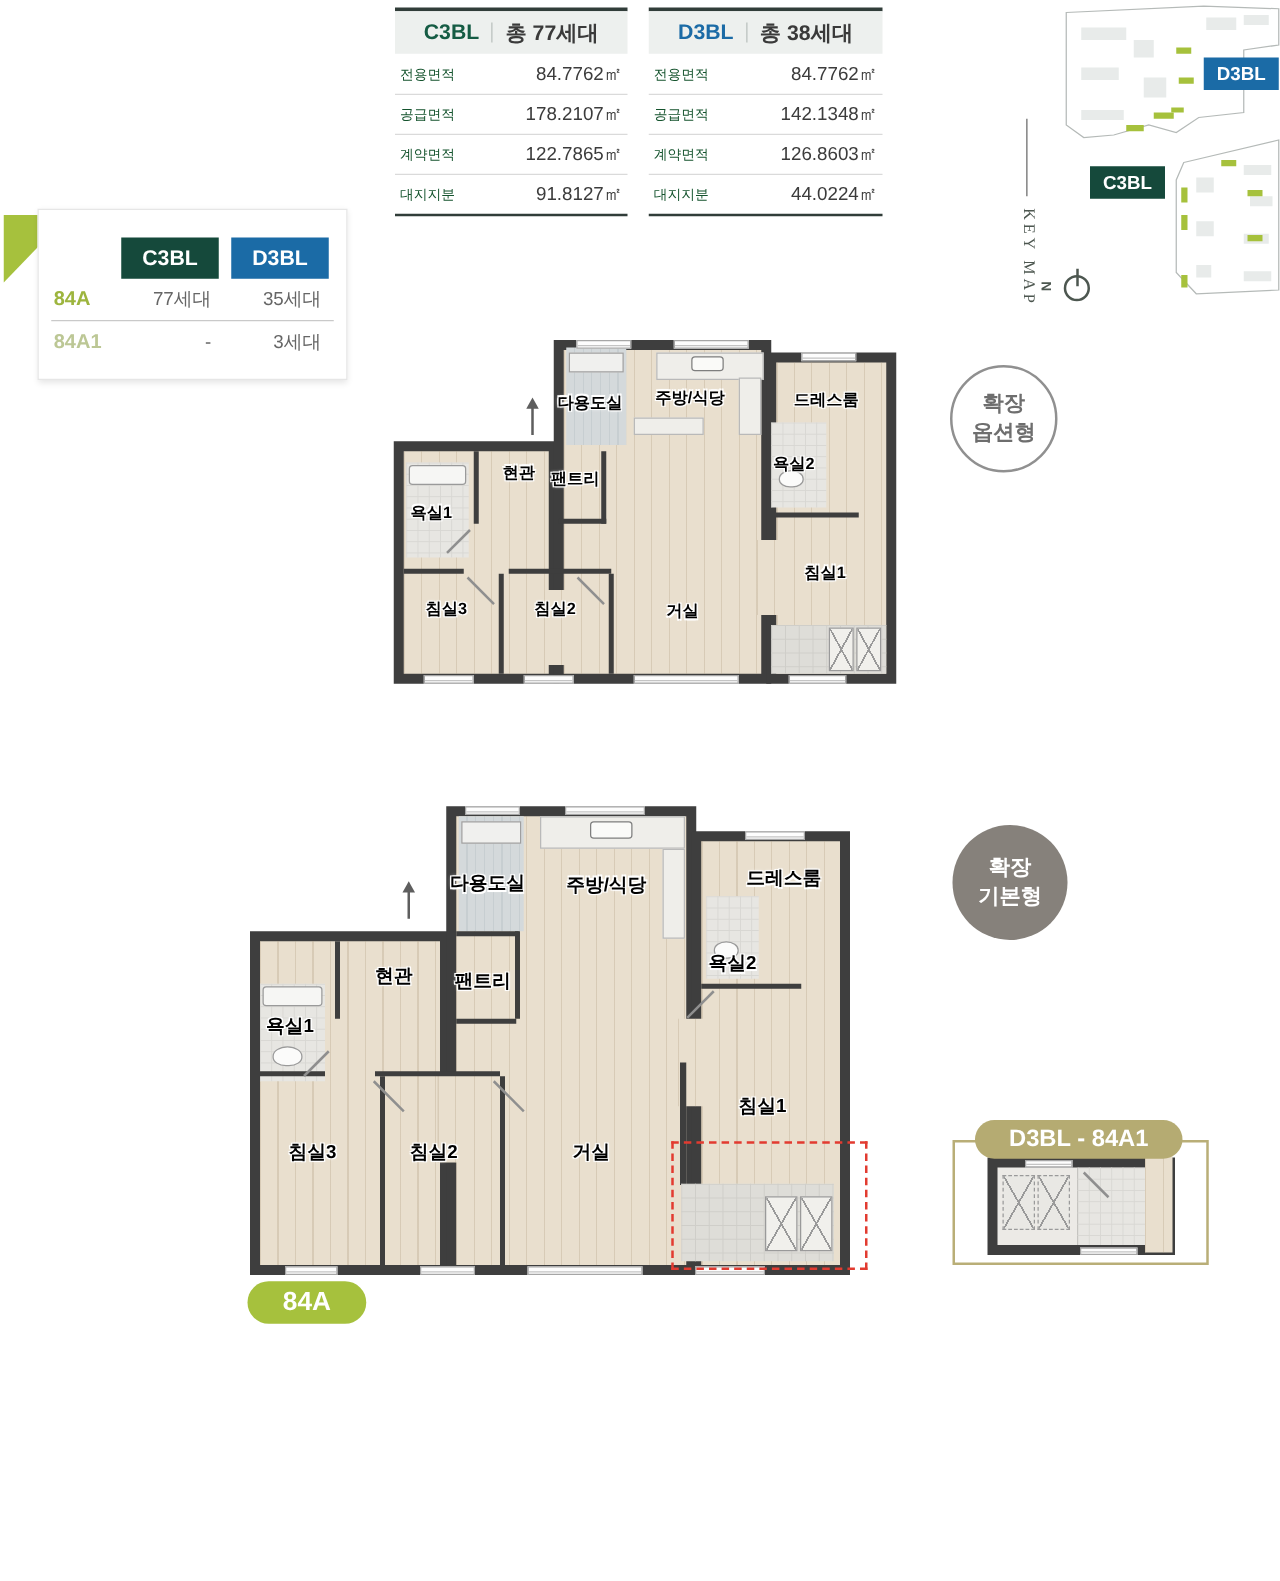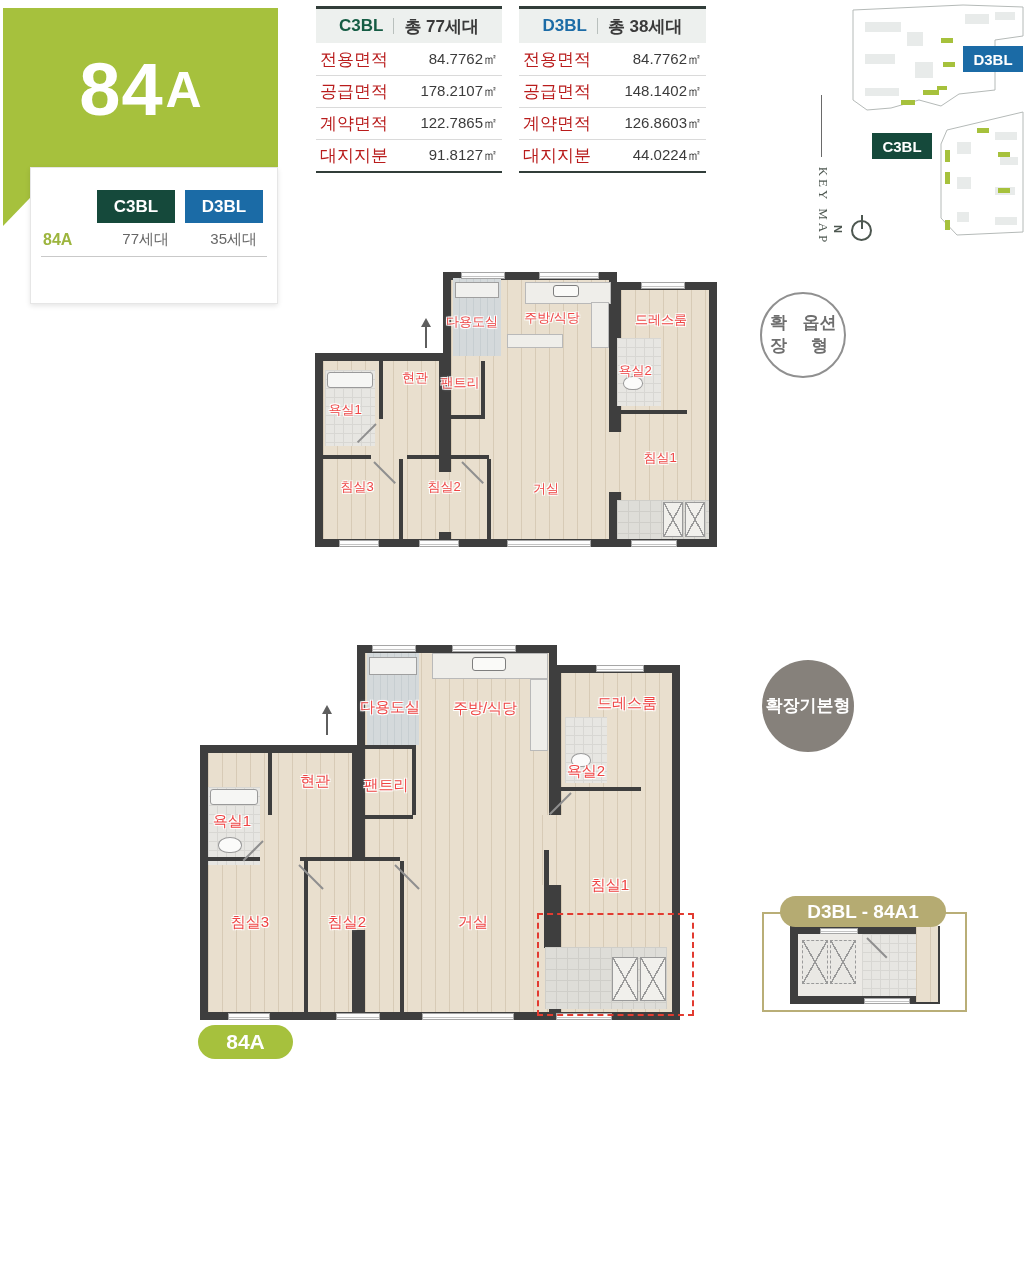--- a/index.html
+++ b/index.html
@@ -34,37 +34,37 @@
   
   .spec { top:6px; width:186px; border-top:3px solid #313d39; border-bottom:2px solid #313d39; background:#fff; }
   .spec-head { height:34px; background:#edf0ee; display:flex; align-items:center; justify-content:center; gap:10px; }
   .spec-head .blk { font-weight:700; font-size:17px; }
   .spec.c3bl .blk { color:#155c44; }
   .spec.d3bl .blk { color:#1b6ba6; }
   .spec-head .vdiv { width:1px; height:16px; background:#b9c0bd; }
   .spec-head .tot { font-weight:700; font-size:17px; color:#3a3a3a; }
   .spec-row { height:32px; display:flex; align-items:center; justify-content:space-between; padding:0 4px; }
   .spec-row + .spec-row { border-top:1px solid #dadada; }
-  .spec-row .lb { color:#b91c1c; font-size:17px; }
+  .spec-row .lb { color:#14532d; font-size:11px; }
   .spec-row .vl { color:#3c3c3c; font-size:15px; }
 
   
   .km-label { width:60px; height:26px; display:flex; align-items:center; justify-content:center;
     color:#fff; font-weight:700; font-size:15px; z-index:3; }
   .km-label.d3 { background:#1b6ba6; }
   .km-label.c3 { background:#15493b; }
   .km-title { left:782px; top:198px; width:82px; text-align:center; transform:rotate(90deg);
     font-family:"Liberation Serif", serif; font-size:13px; letter-spacing:3px; color:#4d5750; }
   .km-line { left:821px; top:95px; width:1px; height:62px; background:#6a6a6a; }
   .compass { left:851px; top:220px; width:21px; height:21px; border:2px solid #4d5750; border-radius:50%; }
   .compass .needle { position:absolute; left:8px; top:-7px; width:2px; height:14px; background:#4d5750; }
   .compass-n { left:834px; top:223px; transform:rotate(-90deg); font-size:11px; font-weight:700; color:#4d5750; }
 
   
-  .stamp { border-radius:50%; display:flex; align-items:center; justify-content:center;
+  .stamp { border-radius:50%; display:flex; flex-direction:column; align-items:center; justify-content:center;
     font-weight:700; font-size:17px; line-height:1.35; text-align:center; }
   .stamp.option { left:760px; top:292px; width:86px; height:86px; background:#fff; border:2px solid #909090; color:#6e6e6e; }
   .stamp.basic  { left:762px; top:660px; width:92px; height:92px; background:#86817b; color:#fff; }
 
   
   .plan { position:absolute; }
   .wallblk { position:absolute; background:#3e3e3e; }
   .floor { position:absolute; background-color:#e9dfce;
     background-image:repeating-linear-gradient(90deg, rgba(170,150,120,.28) 0 1px, transparent 1px 14px); }
   .tile { position:absolute; background-color:#e7e6e2;
@@ -84,56 +84,57 @@
   .win::after { content:""; position:absolute; left:0; right:0; top:50%; border-top:1px solid #c4c4c4; }
   .ward { position:absolute; background:#f1f0ec; border:1px solid #9a9a9a; }
   .ward::before, .ward::after { content:""; position:absolute; inset:0;
     background:linear-gradient(to top right, transparent calc(50% - 0.7px), #9a9a9a calc(50% - 0.7px), #9a9a9a calc(50% + 0.7px), transparent calc(50% + 0.7px)); }
   .ward::after { transform:scaleX(-1); }
   .ward.dashed { border-style:dashed; background:#e9e8e4; }
   .door { position:absolute; width:2px; background:#8f8f8f; transform-origin:top center; }
   .uparrow { position:absolute; width:2px; height:26px; background:#5e5e5e; }
   .uparrow::before { content:""; position:absolute; left:-4px; top:-9px;
     border:5px solid transparent; border-bottom:9px solid #5e5e5e; }
-  .rlabel { position:absolute; transform:translate(-50%,-50%); font-weight:400; color:#ef4444; white-space:nowrap;
+  .rlabel { position:absolute; transform:translate(-50%,-50%); font-weight:700; color:#000000; white-space:nowrap;
     text-shadow:-1px -1px 0 #fff, 1px -1px 0 #fff, -1px 1px 0 #fff, 1px 1px 0 #fff, 0 0 3px #fff; z-index:4; }
   .plan-sm .rlabel { font-size:13px; }
   .plan-lg .rlabel { font-size:15px; }
   .red-dash { position:absolute; border:2px dashed #e23b30; z-index:6; }
 
   
   .badge-84a { left:198px; top:1025px; width:95px; height:34px; border-radius:17px; background:#a6c13d;
     color:#fff; font-weight:700; font-size:21px; display:flex; align-items:center; justify-content:center; }
   .inset-box { left:762px; top:912px; width:205px; height:100px; border:2px solid #b9ae77; background:#fff; }
   .inset-pill { left:780px; top:896px; width:166px; height:31px; border-radius:16px; background:#b5ab72;
     color:#fff; font-weight:700; font-size:19px; display:flex; align-items:center; justify-content:center; z-index:3; }
 </style>
 </head>
 <body>
 
 <div class="page">
 
   <div class="abs green-tail"></div>
-  <div class="abs green-box">
-    <span class="t-main">84</span>
-    <span class="t-sub">A</span>
-  </div>
 
   <div class="abs ucard">
     <div class="ucard-row">
       <span></span>
       <span class="chip c3">C3BL</span>
       <span class="chip d3">D3BL</span>
     </div>
     <div class="ucard-row u-data">
       <span class="u-name g1">84A</span>
       <span class="u-val">77세대</span>
       <span class="u-val">35세대</span>
     </div>
     <div class="u-sep"></div>
+    <div class="ucard-row u-data">
+      <span class="u-name g2">84A1</span>
+      <span class="u-val">-</span>
+      <span class="u-val">3세대</span>
+    </div>
   </div>
 
   <div class="abs spec c3bl" style="left:316px;">
     <div class="spec-head">
       <span class="blk">C3BL</span>
       <span class="vdiv"></span>
       <span class="tot">총 77세대</span>
     </div>
     <div class="spec-row">
       <span class="lb">전용면적</span>
@@ -158,21 +159,21 @@
       <span class="blk">D3BL</span>
       <span class="vdiv"></span>
       <span class="tot">총 38세대</span>
     </div>
     <div class="spec-row">
       <span class="lb">전용면적</span>
       <span class="vl">84.7762㎡</span>
     </div>
     <div class="spec-row">
       <span class="lb">공급면적</span>
-      <span class="vl">148.1402㎡</span>
+      <span class="vl">142.1348㎡</span>
     </div>
     <div class="spec-row">
       <span class="lb">계약면적</span>
       <span class="vl">126.8603㎡</span>
     </div>
     <div class="spec-row">
       <span class="lb">대지지분</span>
       <span class="vl">44.0224㎡</span>
     </div>
   </div>

